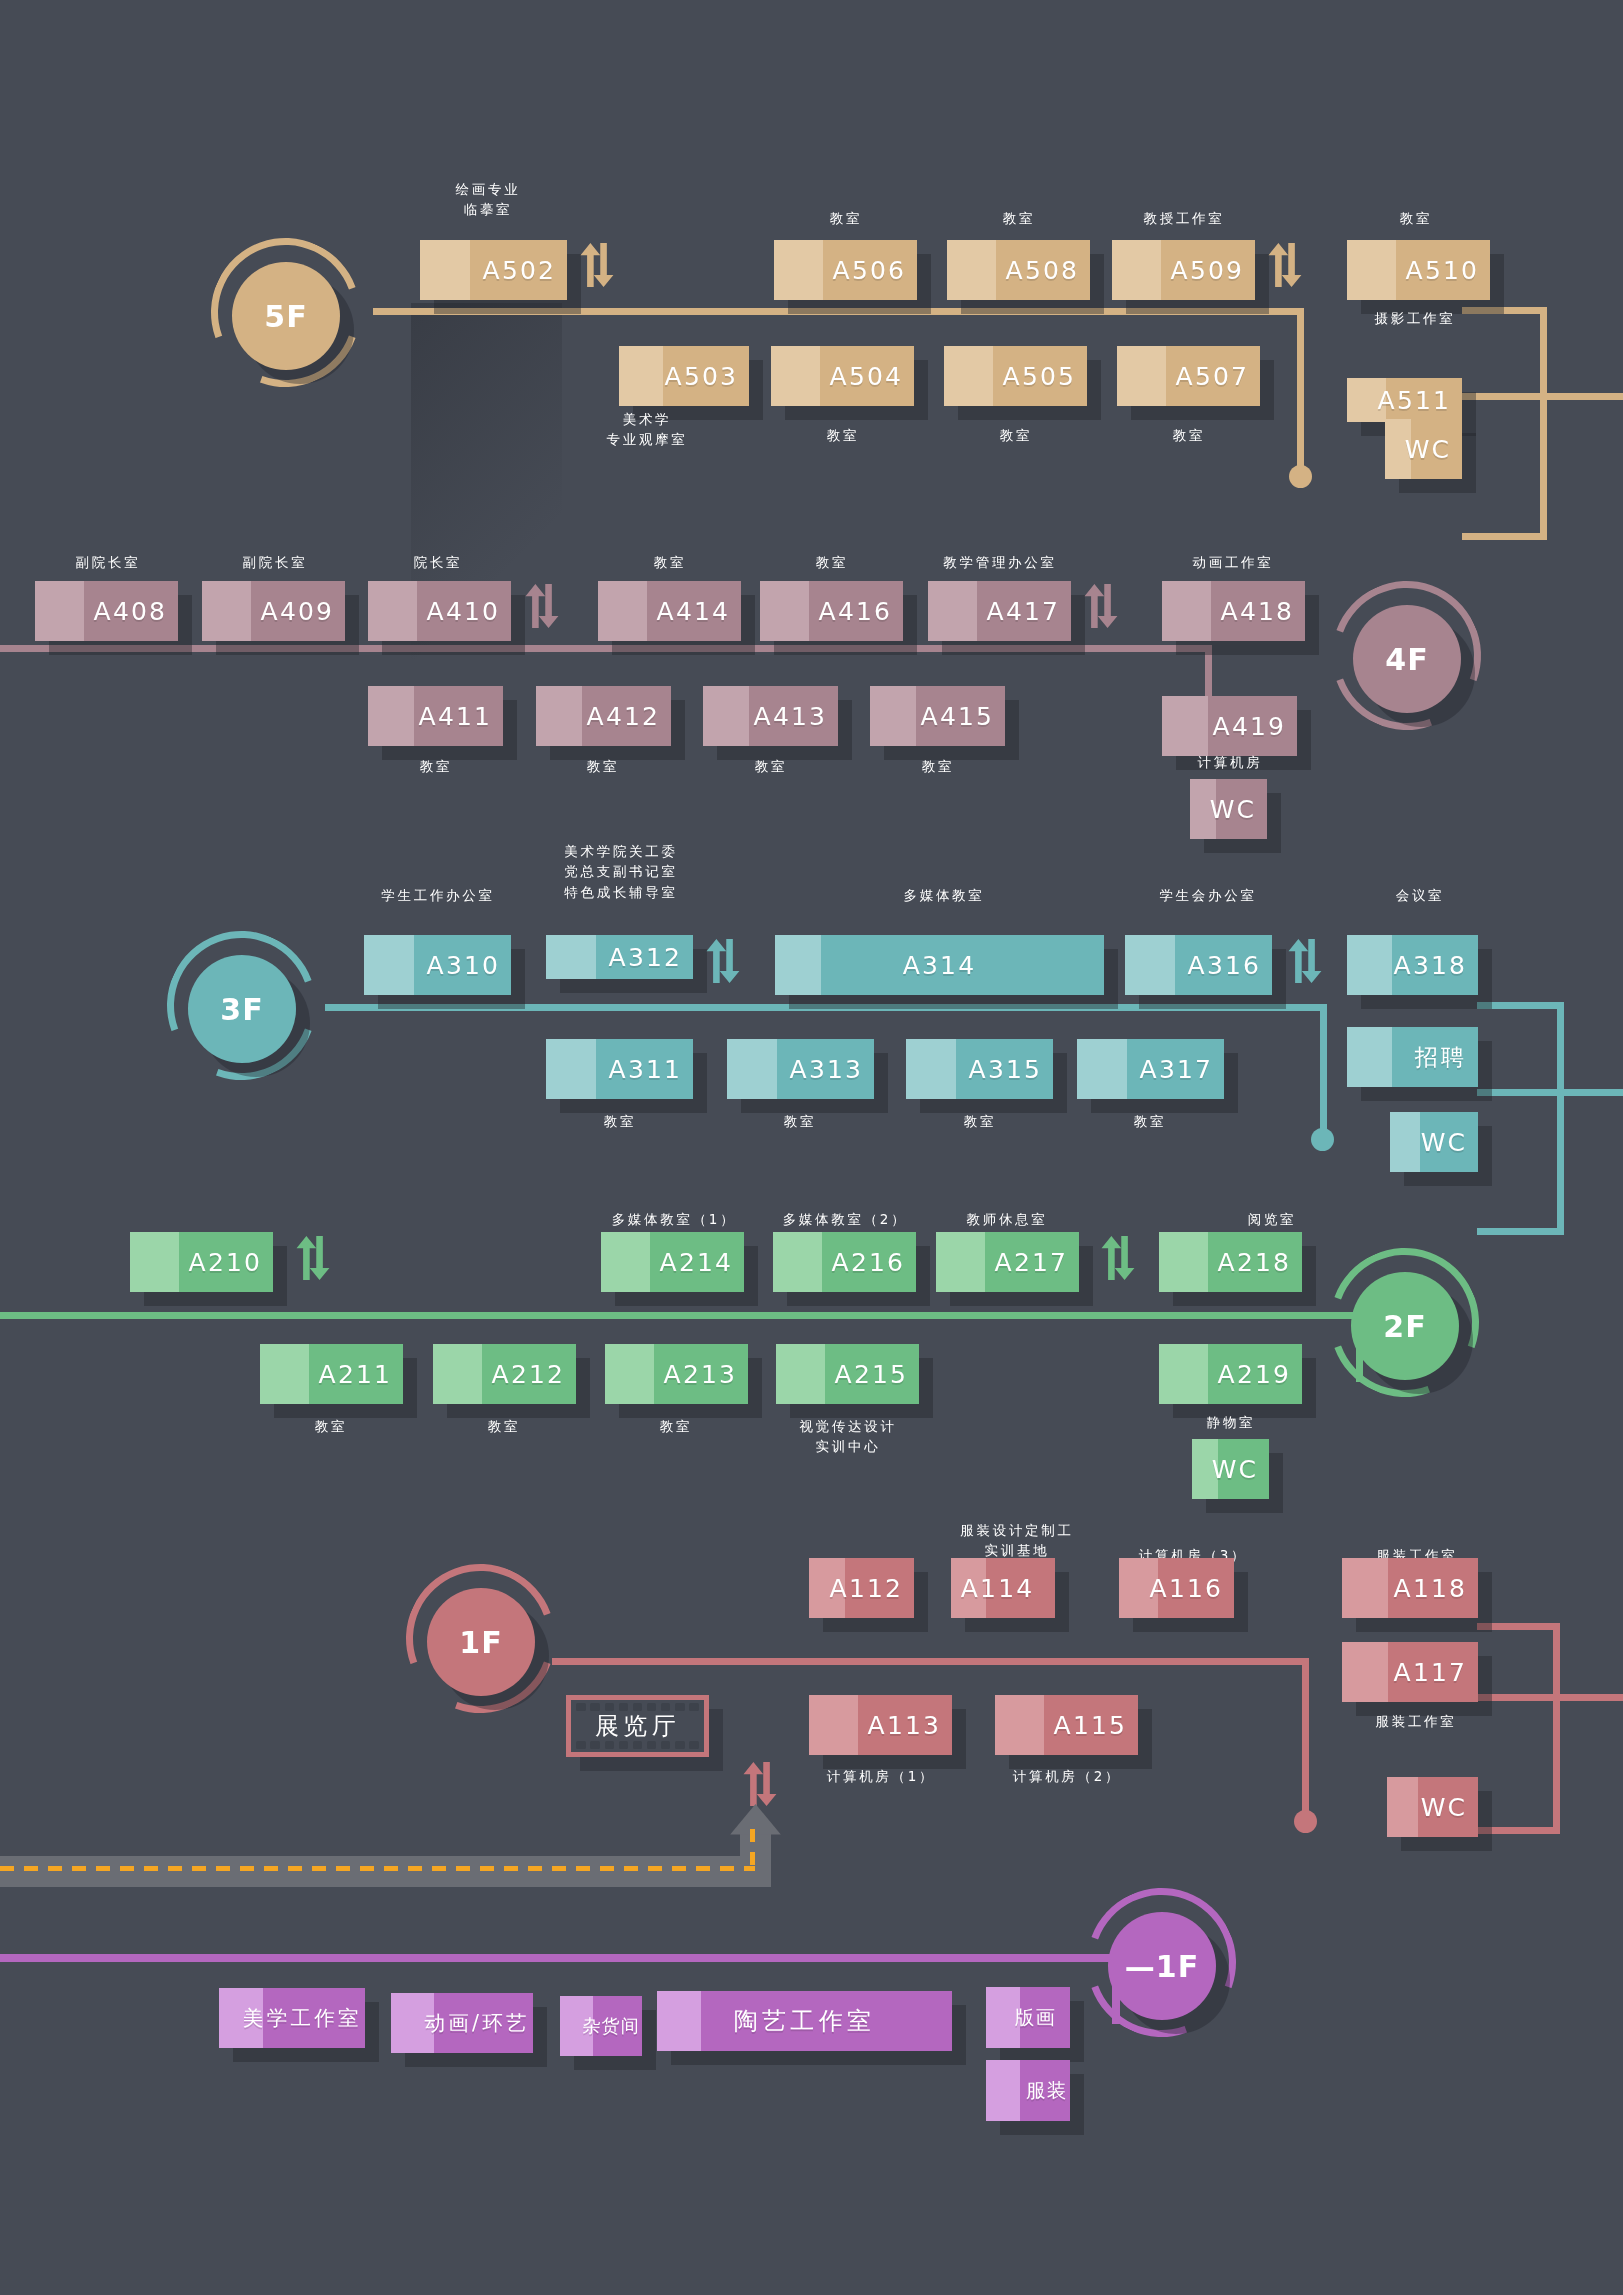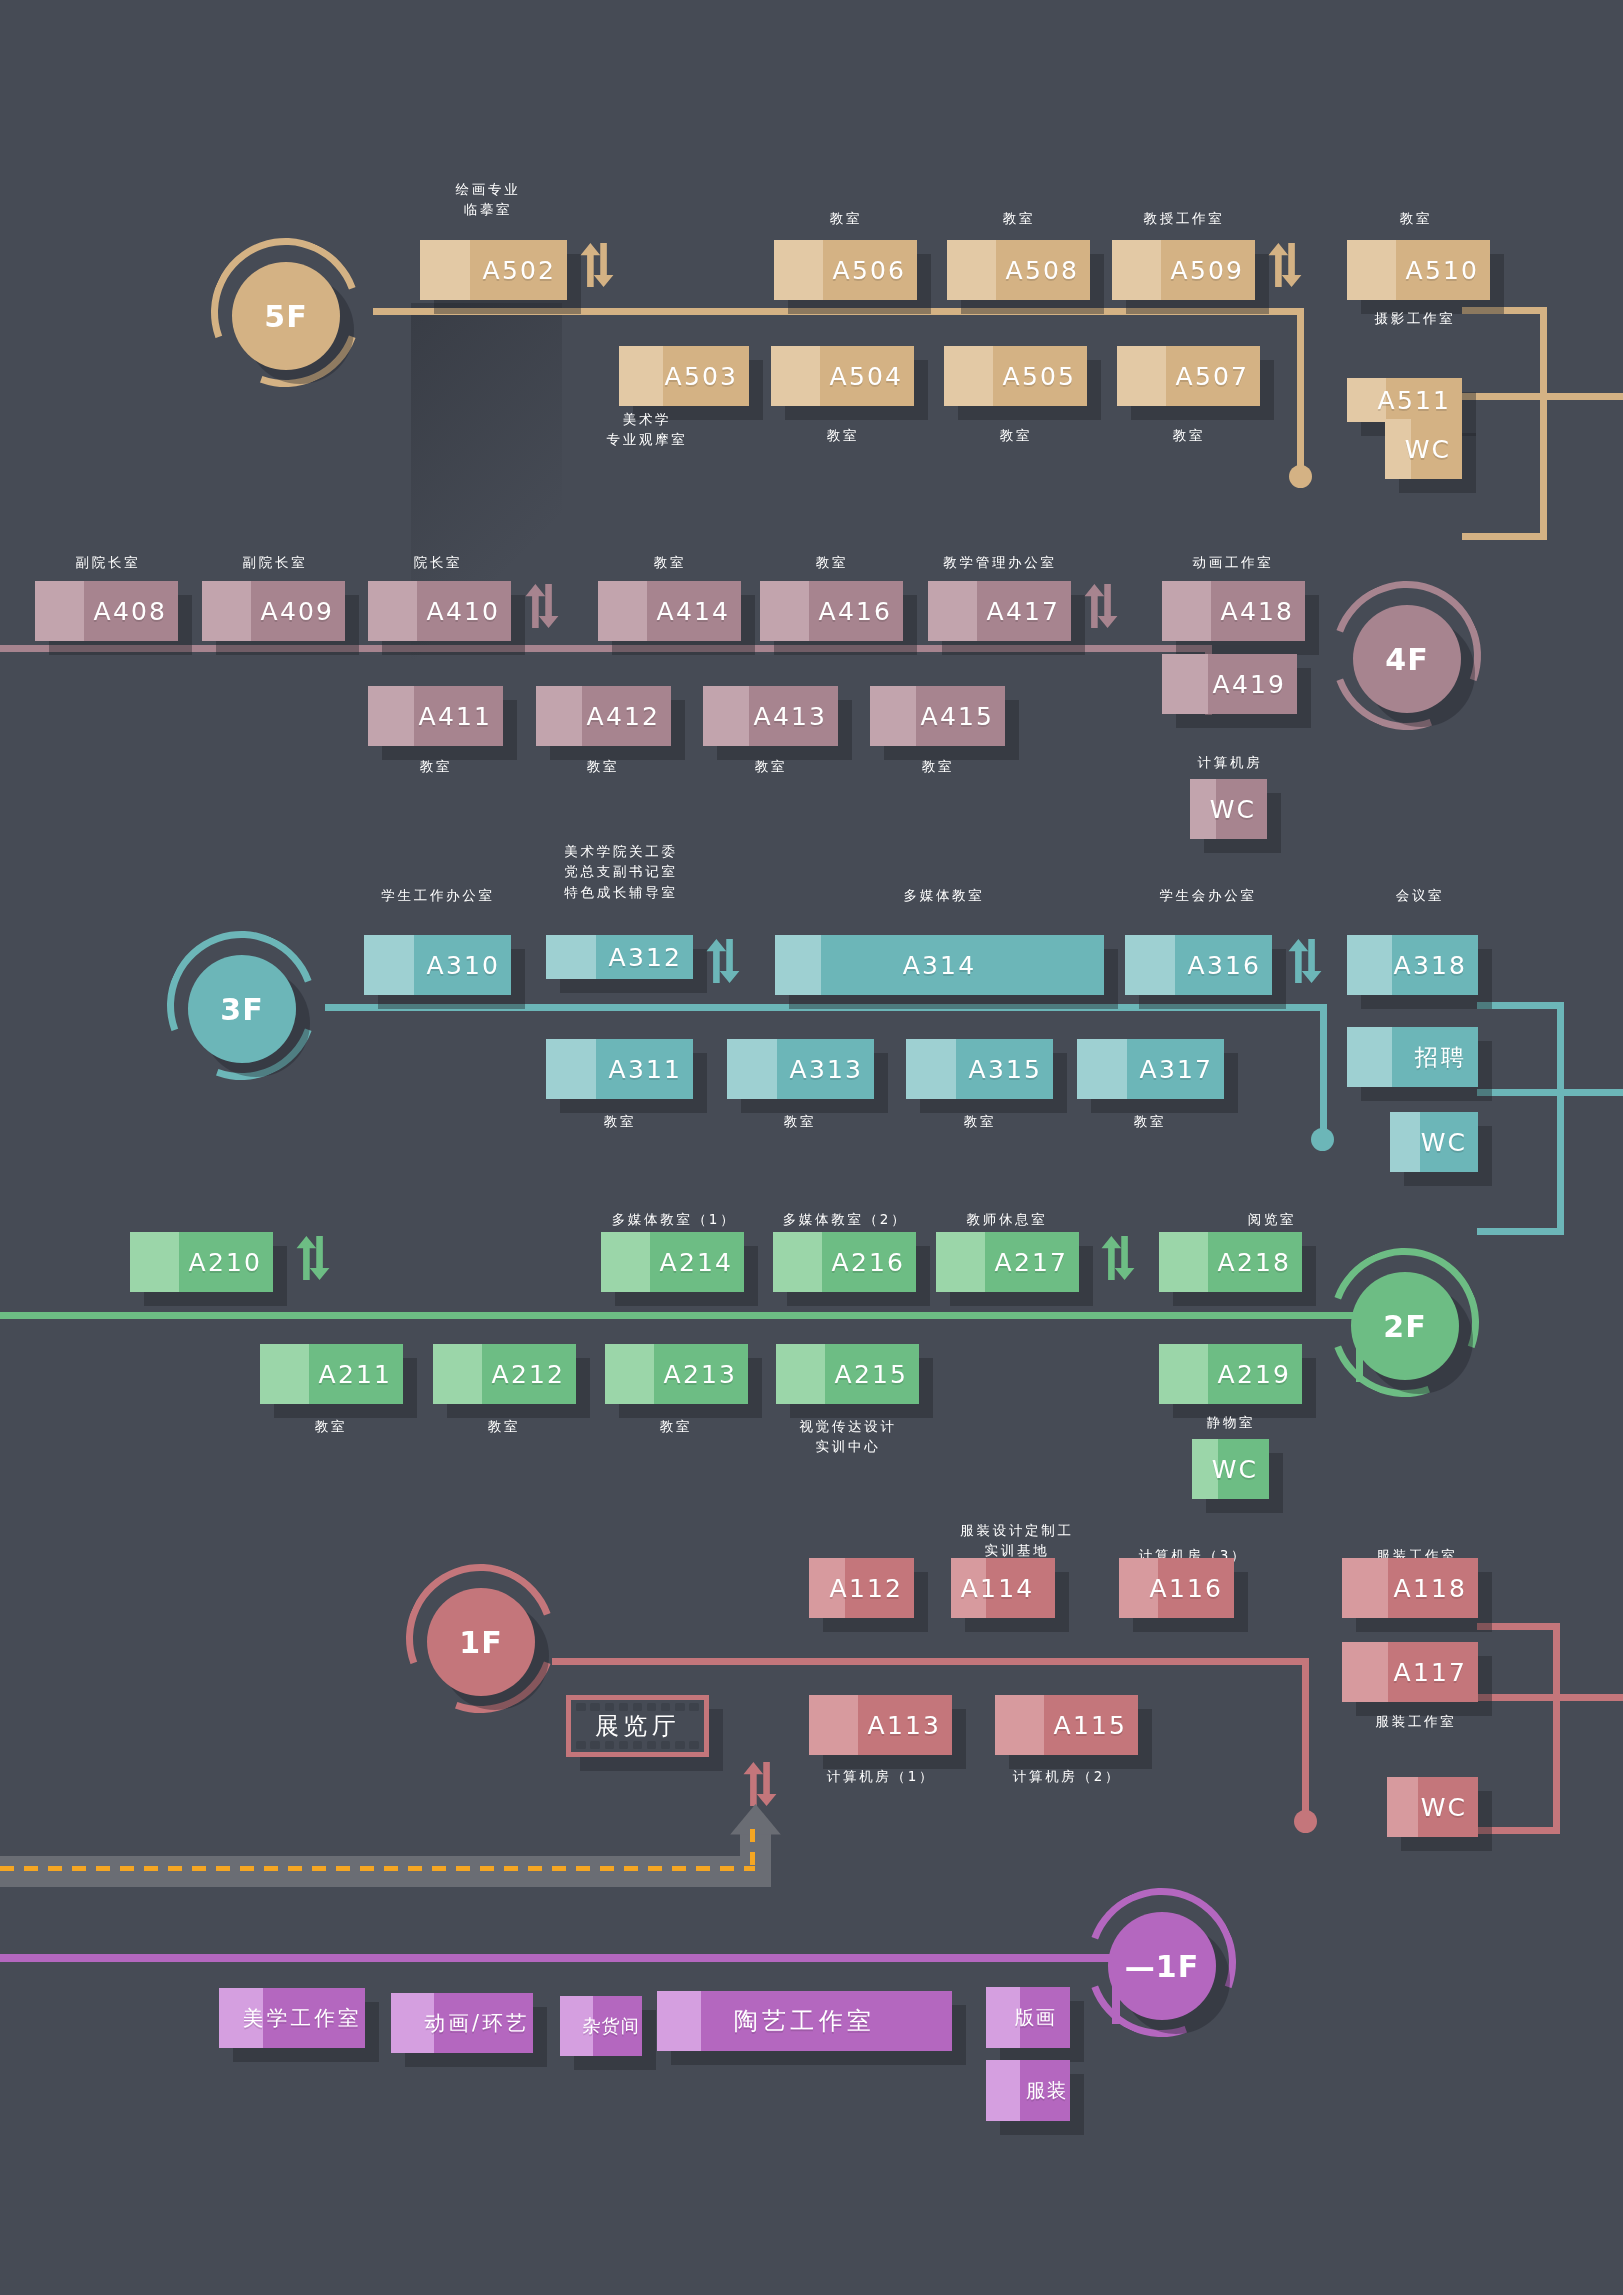--- a/index.html
+++ b/index.html
@@ -396,21 +396,21 @@
 
 <div class="tile" style="left:870px;top:686px;width:135px;height:60px;">
   <div class="body" style="background:#a7848f;"></div>
   <div class="lip" style="background:#c2a4ad;"></div>
   <div class="lbl">A415</div>
 </div>
 <div class="cap" style="left:938px;top:756px;">
       <div>教室</div>
     </div>
 
-<div class="tile" style="left:1162px;top:654px;width:135px;height:60px;">
+<div class="tile" style="left:1162px;top:696px;width:135px;height:60px;">
   <div class="body" style="background:#a7848f;"></div>
   <div class="lip" style="background:#c2a4ad;"></div>
   <div class="lbl">A419</div>
 </div>
 <div class="cap" style="left:1230px;top:752px;">
       <div>计算机房</div>
     </div>
 
 <div class="tile" style="left:1190px;top:779px;width:77px;height:60px;">
   <div class="body" style="background:#a7848f;"></div>

